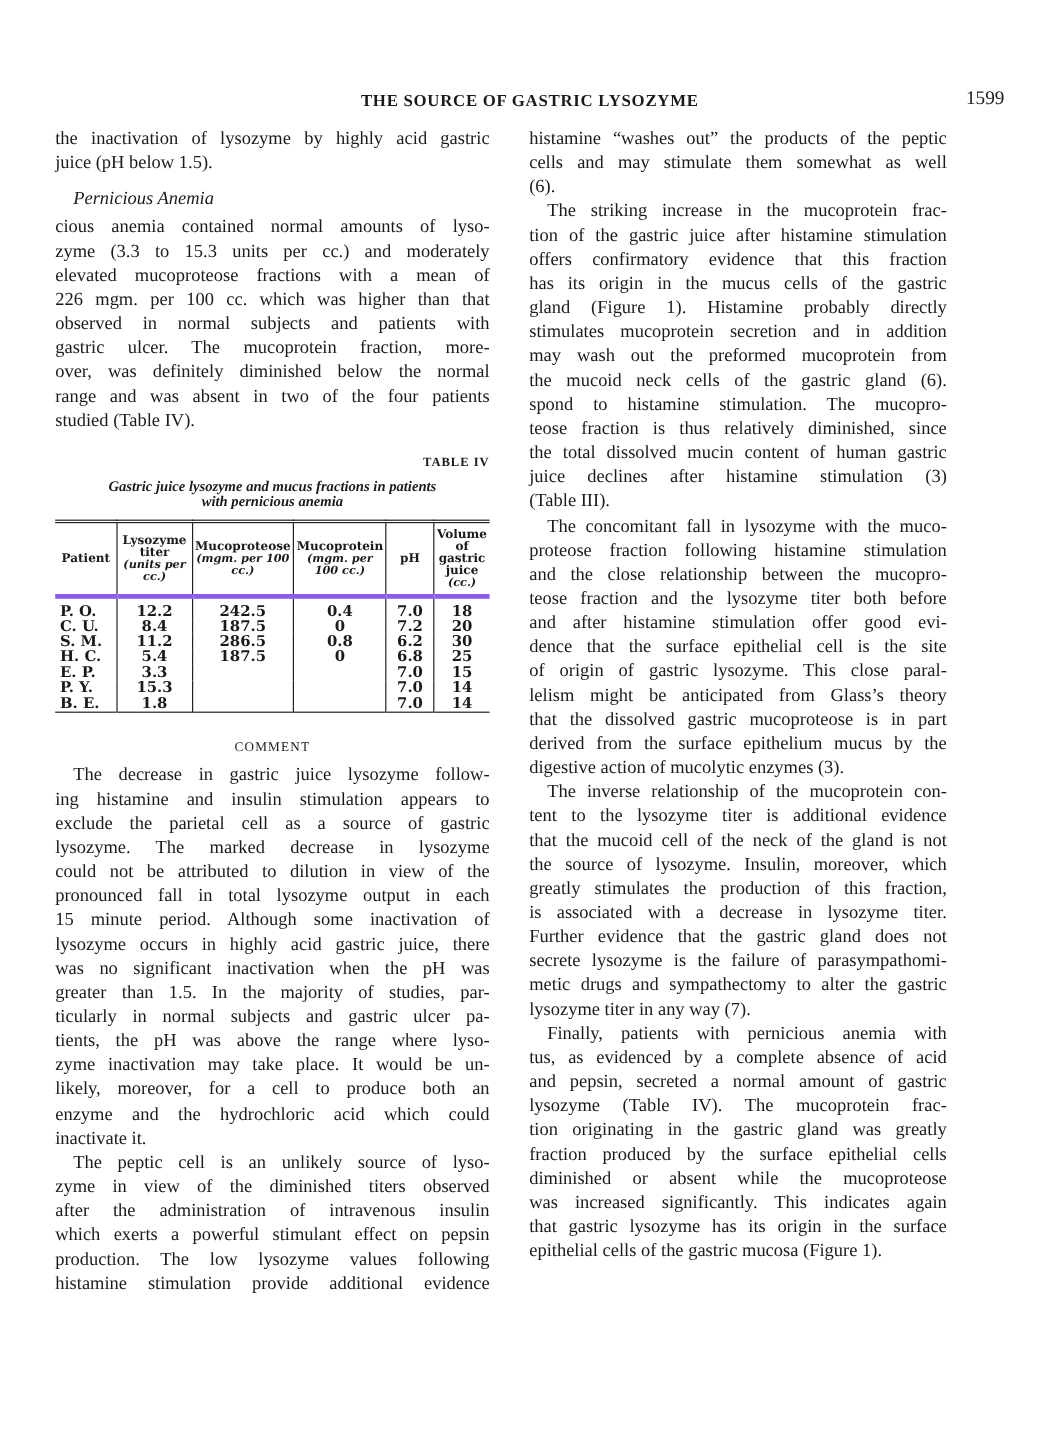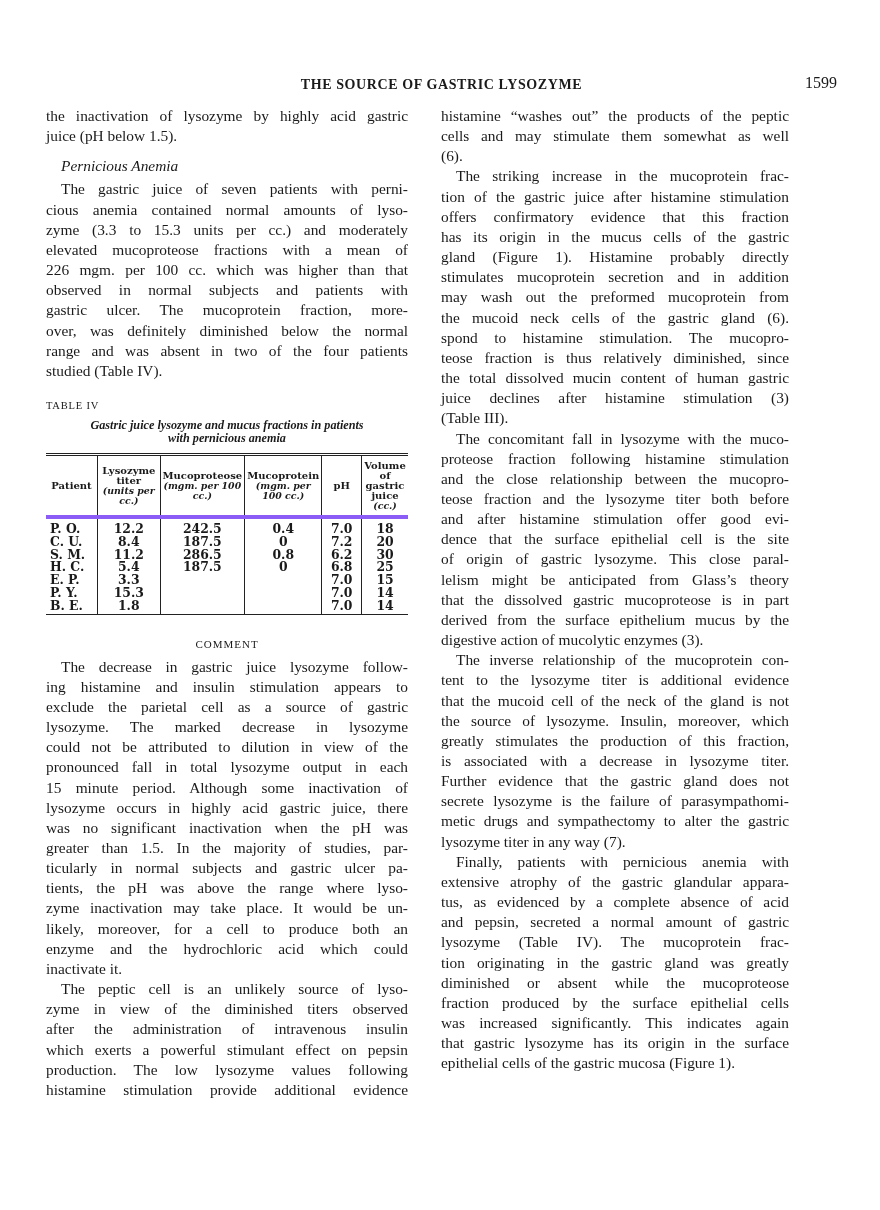--- a/index.html
+++ b/index.html
@@ -22,21 +22,21 @@
     position: absolute; top: 106px; font-size: 15.4px; line-height: 20.15px;
     text-align: justify;
   }
   .col-left { left: 46px; width: 362px; }
   .col-right { left: 441px; width: 348px; }
   .col p { margin: 0; text-indent: 0; }
   .line { display: block; text-align: justify; text-align-last: justify; white-space: nowrap; }
   .line.last { text-align-last: left; }
   .subhead { font-style: italic; margin: 10px 0 3px 15px; font-size: 15.4px; }
   .table-label {
-    text-align: left; font-size: 10.5px; font-weight: normal; letter-spacing: 0.8px;
+    text-align: right; font-size: 10.5px; font-weight: bold; letter-spacing: 0.8px;
     margin-top: 18px; line-height: 14px;
   }
   .table-caption {
     text-align: center; font-style: italic; font-weight: bold; font-size: 12.2px;
     line-height: 13px; margin-top: 6px;
   }
   .data-table {
     width: 362px; border-collapse: collapse; margin-top: 8px;
     border-top: 3px double #222; border-bottom: 1.5px solid #222;
     font-family: "DejaVu Serif", serif;
@@ -73,21 +73,20 @@
 </div>
 
 <div class="col col-left">
   <p>
       <span class="line">the inactivation of lysozyme by highly acid gastric</span>
       <span class="line last">juice (pH below 1.5).</span>
     </p>
 
   <div class="subhead">Pernicious Anemia</div>
   <p class="">
-      <span class="line" style="text-indent: 15px;">The gastric juice of seven patients with perni-</span>
       <span class="line">cious anemia contained normal amounts of lyso-</span>
       <span class="line">zyme (3.3 to 15.3 units per cc.) and moderately</span>
       <span class="line">elevated mucoproteose fractions with a mean of</span>
       <span class="line">226 mgm. per 100 cc. which was higher than that</span>
       <span class="line">observed in normal subjects and patients with</span>
       <span class="line">gastric ulcer. The mucoprotein fraction, more-</span>
       <span class="line">over, was definitely diminished below the normal</span>
       <span class="line">range and was absent in two of the four patients</span>
       <span class="line last">studied (Table IV).</span>
     </p>
@@ -239,24 +238,23 @@
       <span class="line">the source of lysozyme. Insulin, moreover, which</span>
       <span class="line">greatly stimulates the production of this fraction,</span>
       <span class="line">is associated with a decrease in lysozyme titer.</span>
       <span class="line">Further evidence that the gastric gland does not</span>
       <span class="line">secrete lysozyme is the failure of parasympathomi-</span>
       <span class="line">metic drugs and sympathectomy to alter the gastric</span>
       <span class="line last">lysozyme titer in any way (7).</span>
     </p>
   <p class="">
       <span class="line" style="text-indent: 15px;">Finally, patients with pernicious anemia with</span>
-      <span class="line">extensive atrophy of the gastric glandular appara-</span>
       <span class="line">tus, as evidenced by a complete absence of acid</span>
       <span class="line">and pepsin, secreted a normal amount of gastric</span>
       <span class="line">lysozyme (Table IV). The mucoprotein frac-</span>
       <span class="line">tion originating in the gastric gland was greatly</span>
+      <span class="line">fraction produced by the surface epithelial cells</span>
       <span class="line">diminished or absent while the mucoproteose</span>
-      <span class="line">fraction produced by the surface epithelial cells</span>
       <span class="line">was increased significantly. This indicates again</span>
       <span class="line">that gastric lysozyme has its origin in the surface</span>
       <span class="line last">epithelial cells of the gastric mucosa (Figure 1).</span>
     </p>
 </div>
 
 </body></html>

